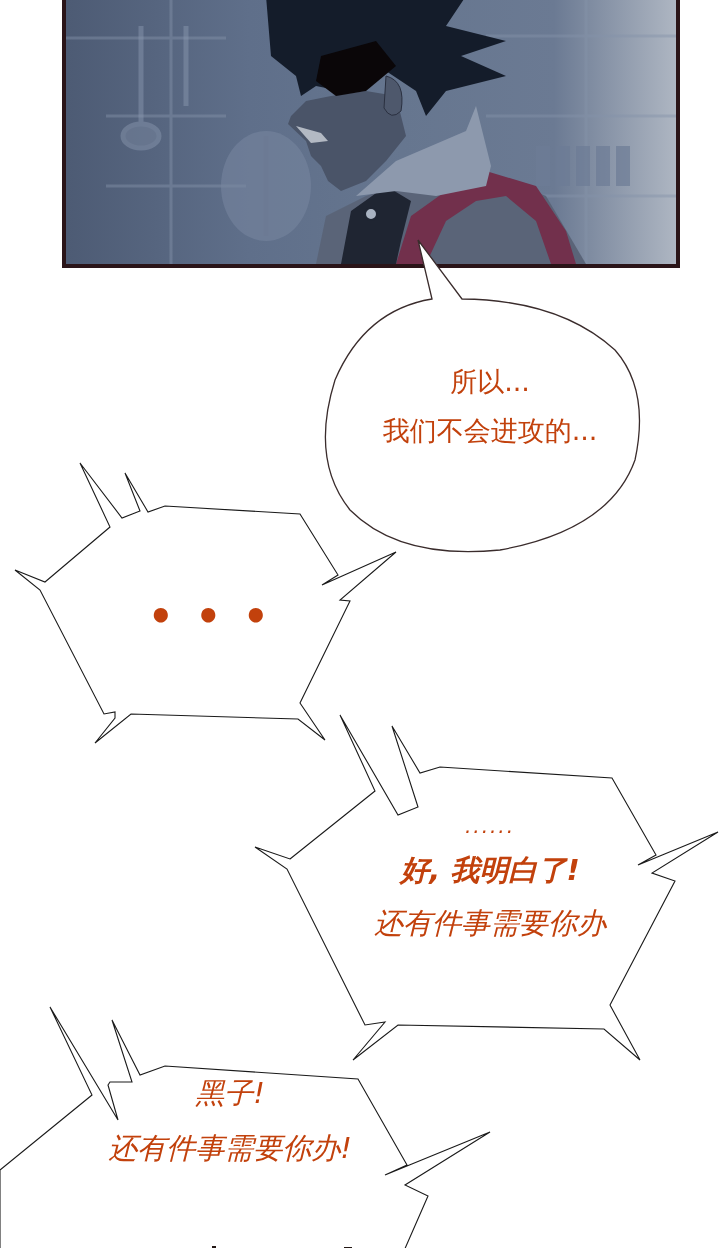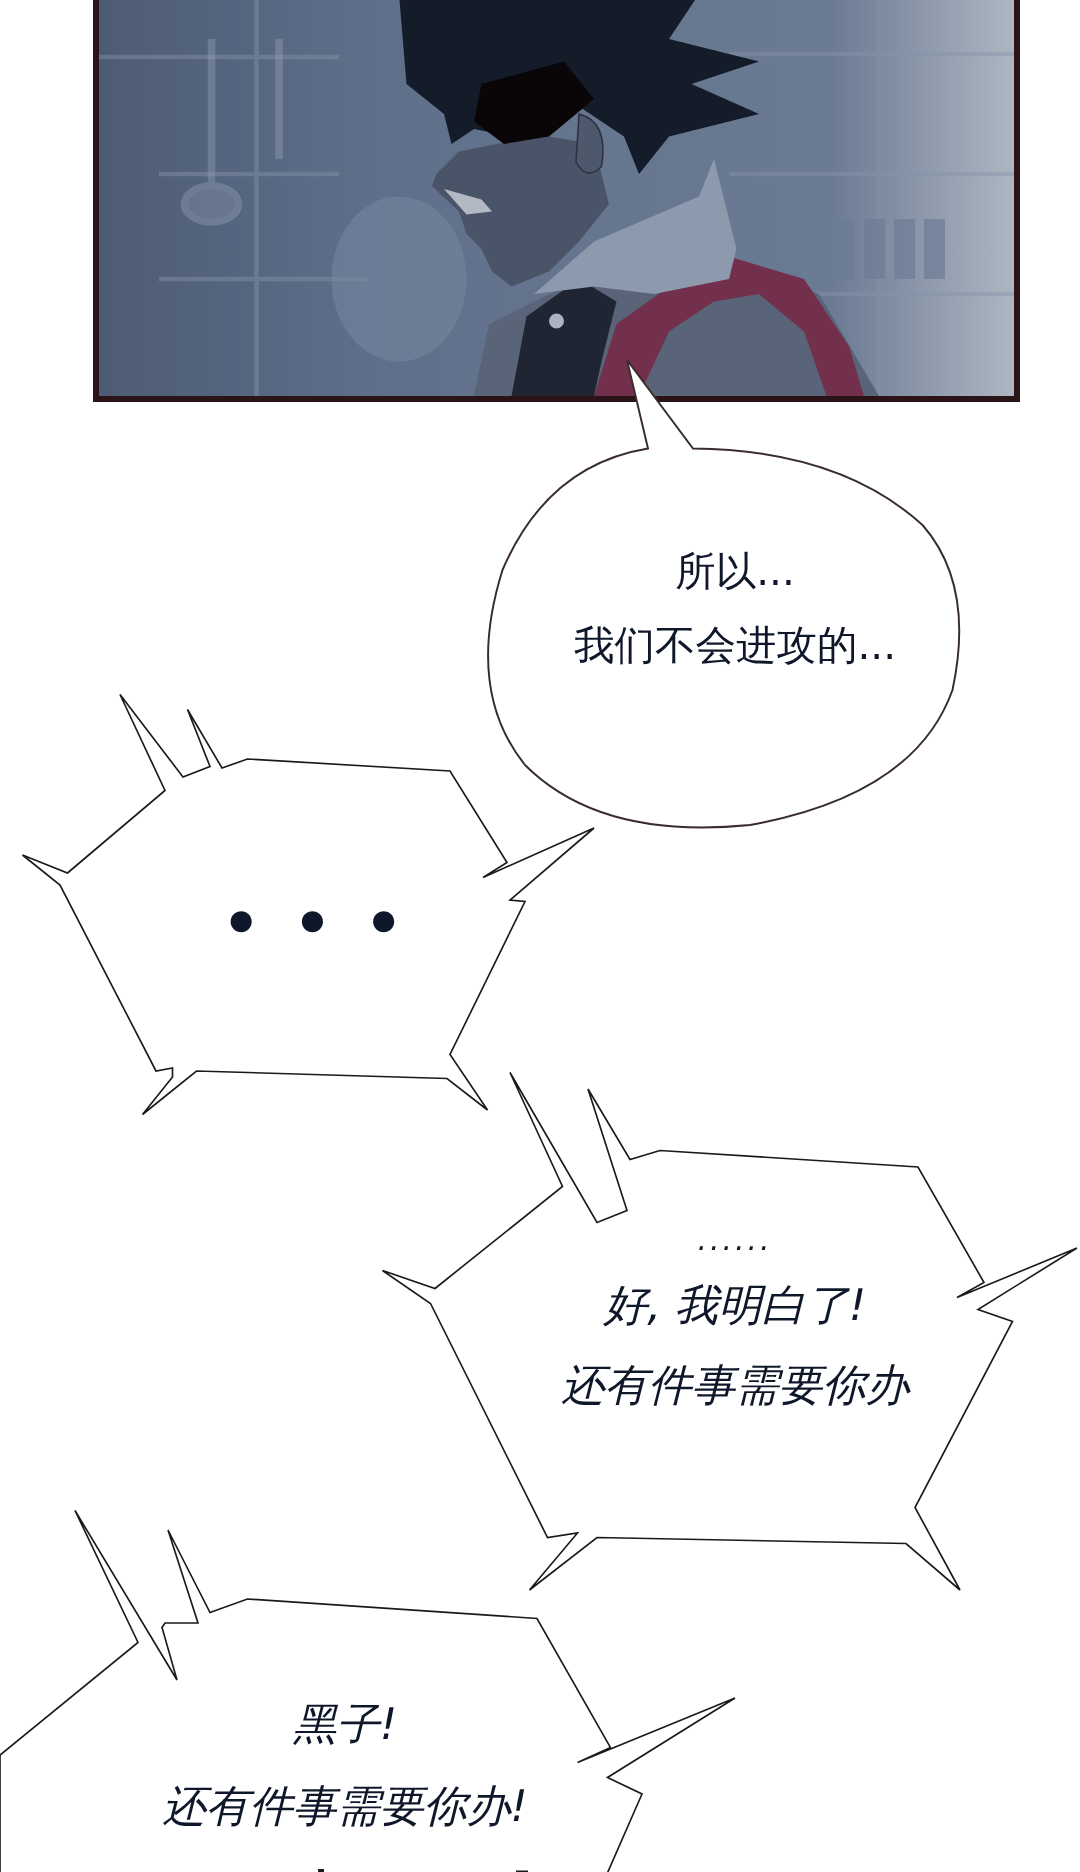--- a/index.html
+++ b/index.html
@@ -11,21 +11,21 @@
   .page { position: absolute; inset: 0; }
   .panel {
     position: absolute; left: 62px; top: -4px; width: 610px; height: 268px;
     border: 4px solid #2a1418; border-top: none;
     overflow: hidden;
     background: linear-gradient(90deg, #4d5b74 0%, #5f6f8a 30%, #66768f 55%, #6b7a93 80%, #aeb6c2 100%);
   }
   .panel svg.scene { position: absolute; left: 0; top: 0; }
   .bubbles { position: absolute; left: 0; top: 0; pointer-events: none; }
   .txt {
-    position: absolute; color: #0f172a; text-align: center;
+    position: absolute; color: #c2410c; text-align: center;
     white-space: nowrap; line-height: 1;
   }
   .oval-text { font-size: 27px; }
   .oval-text .line { display: block; }
   .spike-text { font-size: 29px; font-style: italic; }
   .spike-text .line { display: block; }
   .dots { font-size: 40px; letter-spacing: 4px; font-style: normal; font-weight: bold; }
   .small-dots { font-size: 20px; letter-spacing: 2px; }
   .cut-line { font-size: 29px; font-style: italic; color: #231815; }
 </style>
@@ -108,25 +108,25 @@
     <span class="line" style="margin-bottom:22px;">所以...</span>
     <span class="line">我们不会进攻的...</span>
   </div>
 
   <div class="txt dots" style="left:148px; top:596px; width:110px;">
     <span>• • •</span>
   </div>
 
   <div class="txt spike-text" style="left:350px; top:816px; width:280px;">
     <span class="line small-dots" style="margin-bottom:20px;">......</span>
-    <span class="line" style="margin-bottom:24px;">好, 我明白了!</span>
+    <span class="line" style="margin-bottom:24px;font-weight:bold;">好, 我明白了!</span>
     <span class="line">还有件事需要你办</span>
   </div>
 
-  <div class="txt spike-text" style="left:80px; top:1135px; width:300px;">
+  <div class="txt spike-text" style="left:80px; top:1079px; width:300px;">
     <span class="line" style="margin-bottom:26px;">黑子!</span>
     <span class="line">还有件事需要你办!</span>
   </div>
 
   <div class="txt cut-line" style="left:80px; top:1232px; width:300px; height:16px; overflow:hidden;">
     <svg width="300" height="16">
       <g fill="#231815">
         <rect x="22" y="10" width="6" height="6"></rect>
         <rect x="70" y="8" width="8" height="8"></rect>
         <rect x="132" y="6" width="4" height="10"></rect>

